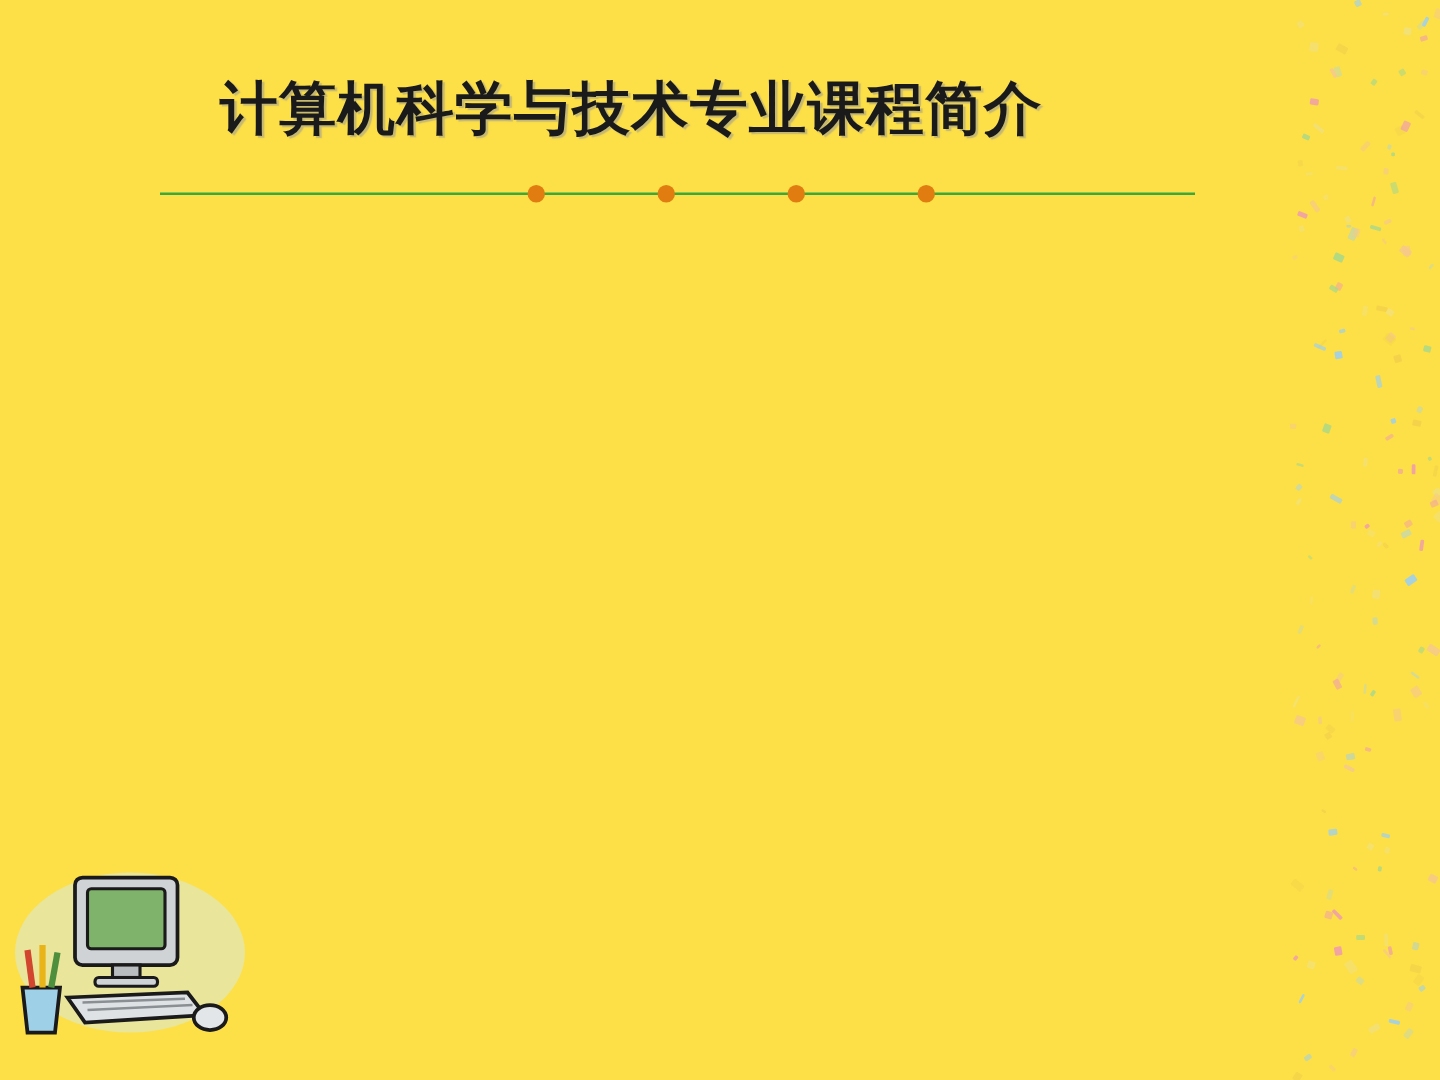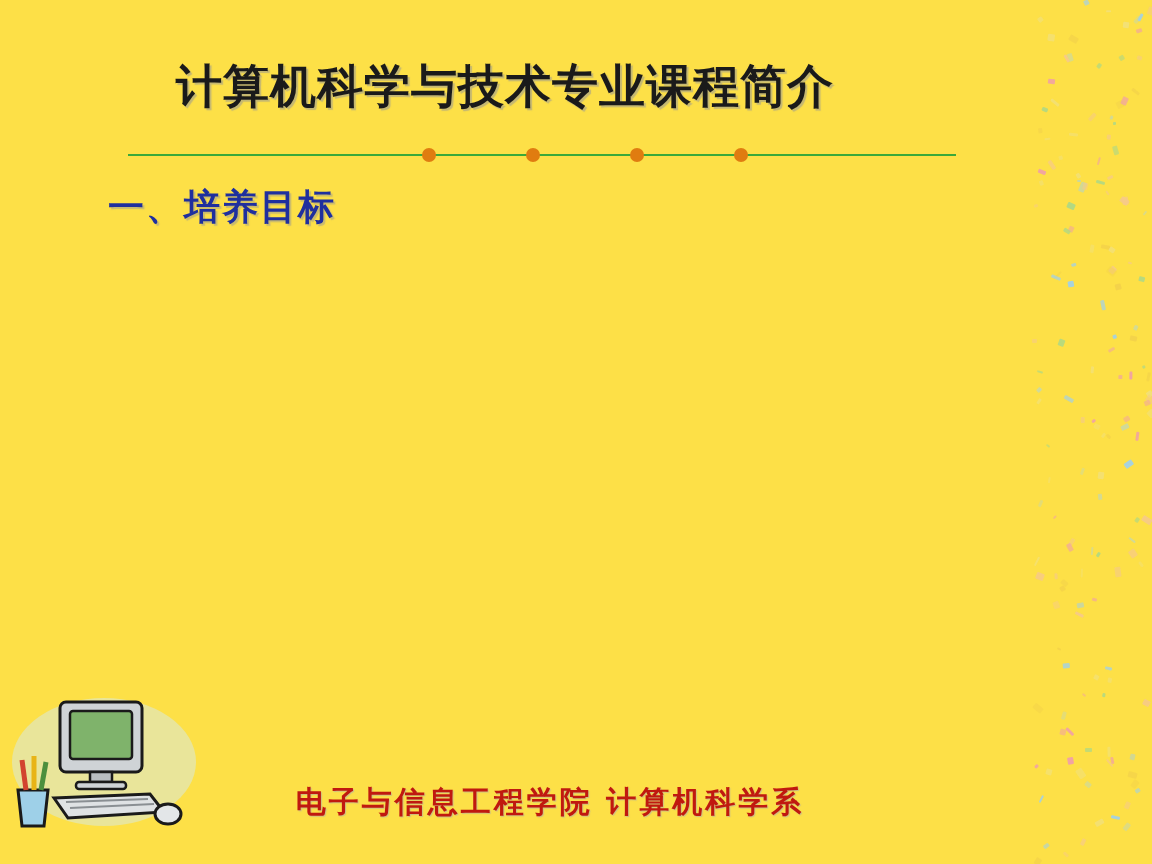--- a/index.html
+++ b/index.html
@@ -291,21 +291,20 @@
   <div class="title">计算机科学与技术专业课程简介</div>
 
   <div class="divider">
     <div class="line"></div>
     <div class="dot d1"></div>
     <div class="dot d2"></div>
     <div class="dot d3"></div>
     <div class="dot d4"></div>
   </div>
 
-  <div class="heading">一、培养目标</div>
 
 
   <div class="clipart">
     <svg width="190" height="150" viewBox="0 0 190 150" xmlns="http://www.w3.org/2000/svg">
       <ellipse cx="96" cy="76" rx="92" ry="64" fill="#e9e59a"></ellipse>
 
       <rect x="52" y="16" width="82" height="70" rx="6" fill="#cfd3d6" stroke="#1a1a1a" stroke-width="3"></rect>
       <rect x="62" y="25" width="62" height="48" rx="3" fill="#7fb36b" stroke="#1a1a1a" stroke-width="2.5"></rect>
       <rect x="82" y="86" width="22" height="10" fill="#b9bdc0" stroke="#1a1a1a" stroke-width="2.5"></rect>
       <rect x="68" y="96" width="50" height="7" rx="3" fill="#cfd3d6" stroke="#1a1a1a" stroke-width="2.5"></rect>
@@ -316,15 +315,14 @@
 
       <ellipse cx="160" cy="128" rx="13" ry="10" fill="#e3e6e8" stroke="#1a1a1a" stroke-width="3"></ellipse>
 
       <path d="M10 104 L40 104 L36 140 L14 140 Z" fill="#9ed0e8" stroke="#1a1a1a" stroke-width="3"></path>
       <line x1="18" y1="104" x2="14" y2="74" stroke="#d2452f" stroke-width="5"></line>
       <line x1="26" y1="104" x2="26" y2="70" stroke="#e8b417" stroke-width="5"></line>
       <line x1="33" y1="104" x2="38" y2="76" stroke="#4d8f3d" stroke-width="5"></line>
     </svg>
   </div>
 
-  <div class="footer">电子与信息工程学院 计算机科学系</div>
 
 </div>
 
 </body></html>

